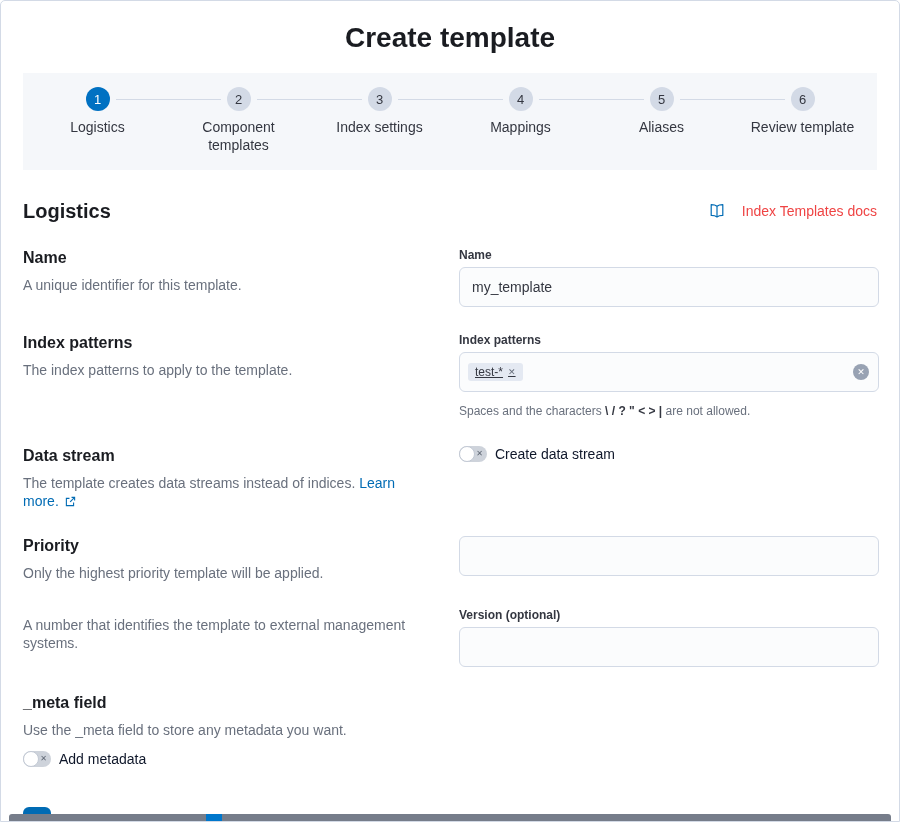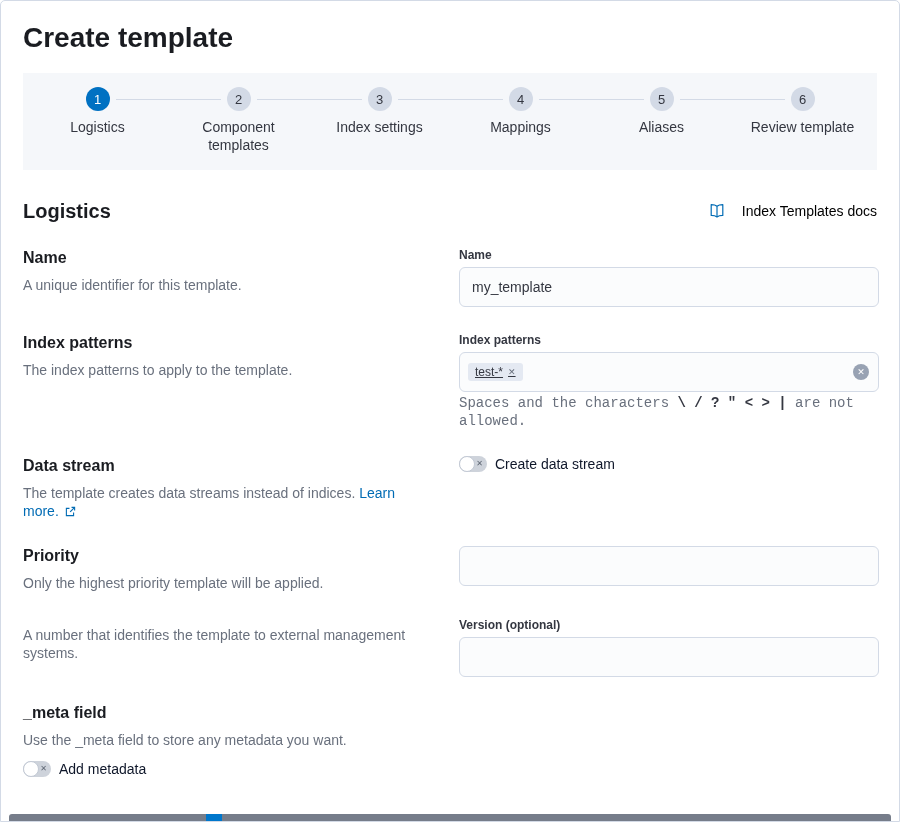--- a/index.html
+++ b/index.html
@@ -13,20 +13,21 @@
     border: 1px solid #d3dae6;
     border-radius: 5px 5px 0 0;
     padding: 20px 22px 0;
     overflow: hidden;
   }
 
   .page-title {
     font-size: 28px; line-height: 34px;
     font-weight: 600; color: #1a1c21;
     margin-bottom: 18px;
+    text-align: center;
   }
 
   
   .stepper {
     display: flex;
     background: #f5f7fa;
     padding: 14px 4px 16px;
     margin-bottom: 28px;
   }
   .step { flex: 1; display: flex; flex-direction: column; align-items: center; position: relative; }
@@ -51,21 +52,21 @@
   }
 
   
   .section-header {
     display: flex; justify-content: space-between; align-items: center;
     margin-bottom: 24px;
   }
   .section-title { font-size: 20px; line-height: 26px; font-weight: 600; color: #1a1c21; }
   .docs-link {
     display: inline-flex; align-items: center; gap: 17px;
-    color: #000000; font-size: 14px; text-decoration: none; cursor: pointer;
+    color: #ef4444; font-size: 14px; text-decoration: none; cursor: pointer;
   }
 
   
   .form-row { display: grid; grid-template-columns: 436px 420px; margin-bottom: 26px; }
   .form-row.single { grid-template-columns: 1fr; }
   .row-left { padding-right: 28px; }
   .row-title { font-size: 16px; line-height: 20px; font-weight: 600; color: #1a1c21; }
   .row-desc { font-size: 14px; line-height: 18px; color: #69707d; margin-top: 8px; }
   .row-desc a { color: #006bb4; text-decoration: none; cursor: pointer; }
   .ext-icon { display: inline-block; vertical-align: -1px; margin-left: 2px; }
@@ -92,21 +93,21 @@
     background: #e4e9f2; border-radius: 3px;
     padding: 2px 7px; font-size: 12px; color: #343741;
   }
   .pill-x { font-size: 9px; color: #69707d; cursor: pointer; }
   .clear-btn {
     position: absolute; right: 9px; top: 11px;
     width: 16px; height: 16px; border-radius: 50%;
     background: #98a2b3; color: #fff;
     font-size: 9px; line-height: 16px; text-align: center; cursor: pointer;
   }
-  .help-text { margin-top: 2px; font-size: 14px; line-height: 18px; color: #69707d; font-family: Liberation Mono, monospace; }
+  .help-text { margin-top: 10px; font-size: 12px; line-height: 18px; color: #69707d; }
   .help-text strong { color: #343741; font-weight: 700; }
 
   
   .toggle-row { display: flex; align-items: center; gap: 8px; }
   .switch {
     position: relative; width: 28px; height: 16px; flex: 0 0 28px;
     background: #ced3db; border-radius: 8px; cursor: pointer;
   }
   .switch-thumb {
     position: absolute; left: 0; top: 0;

